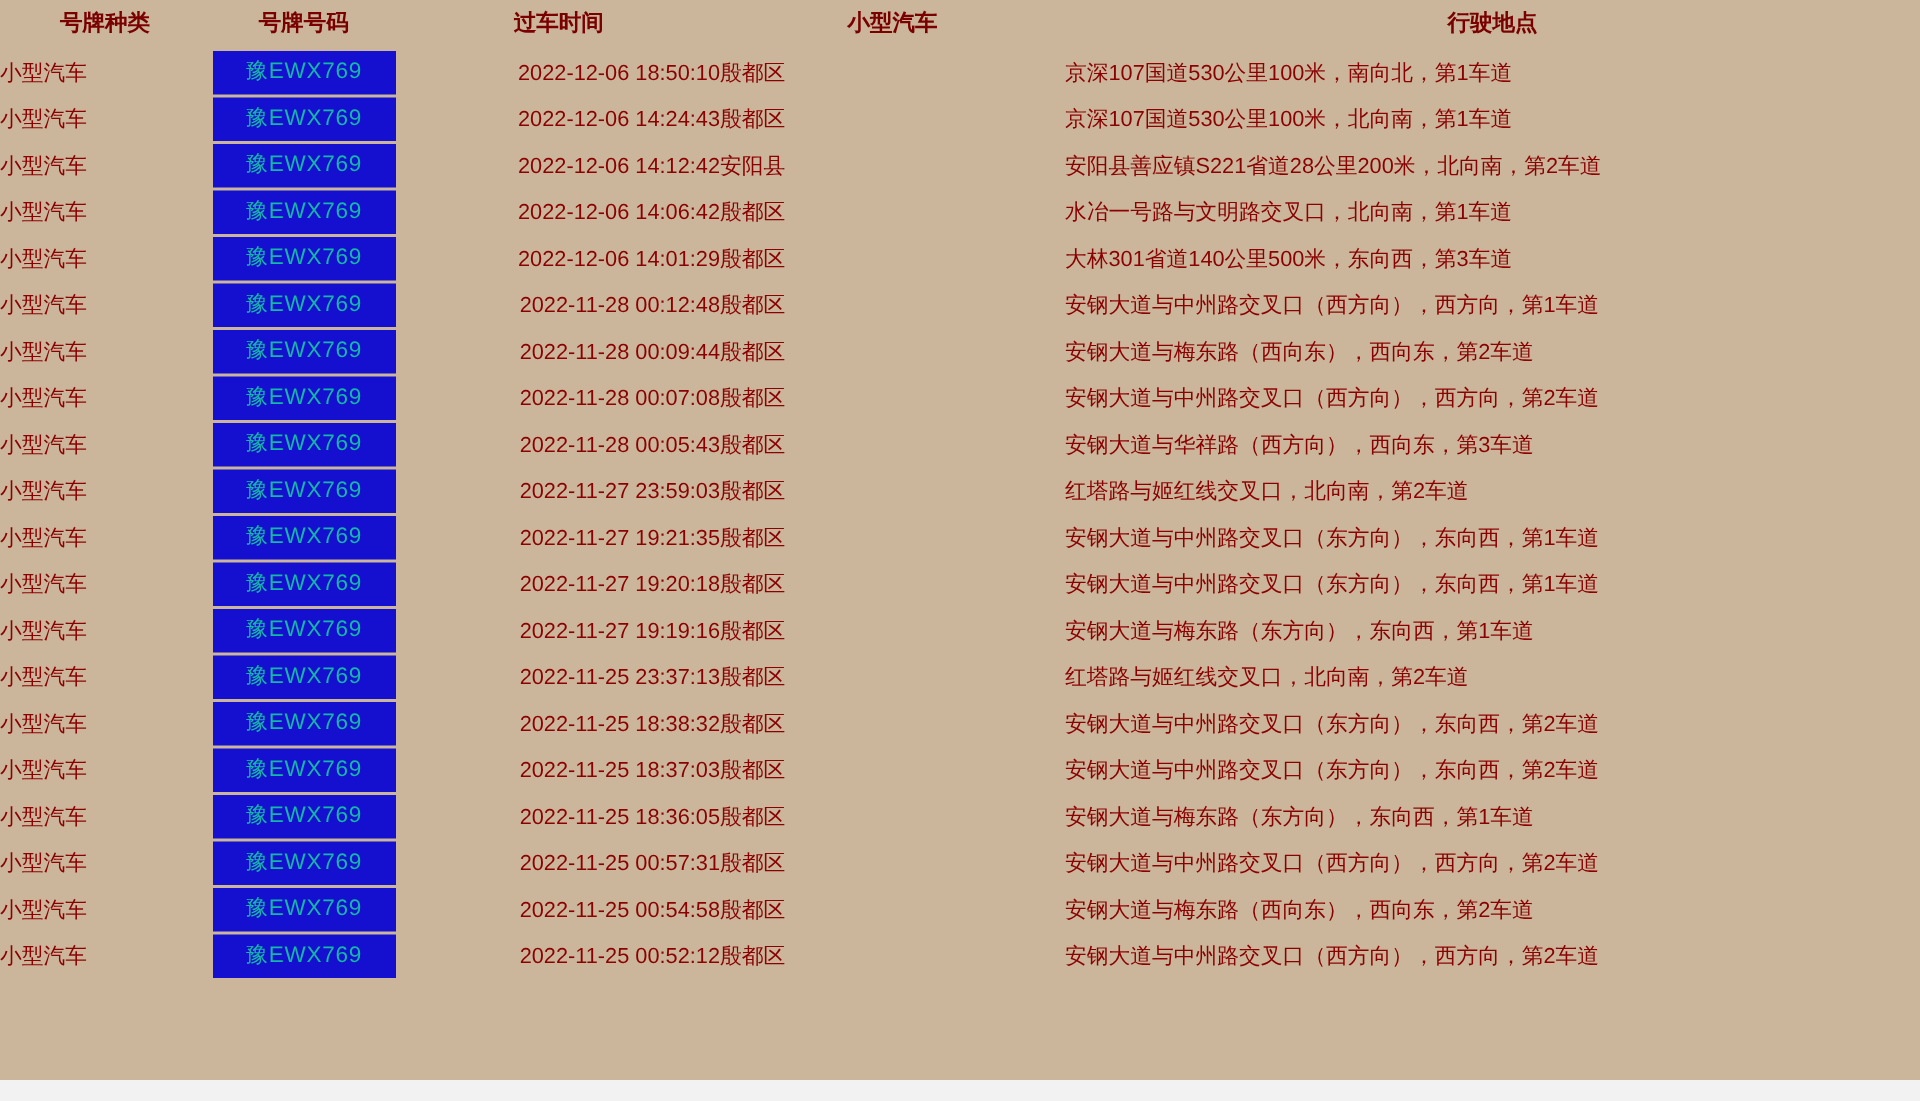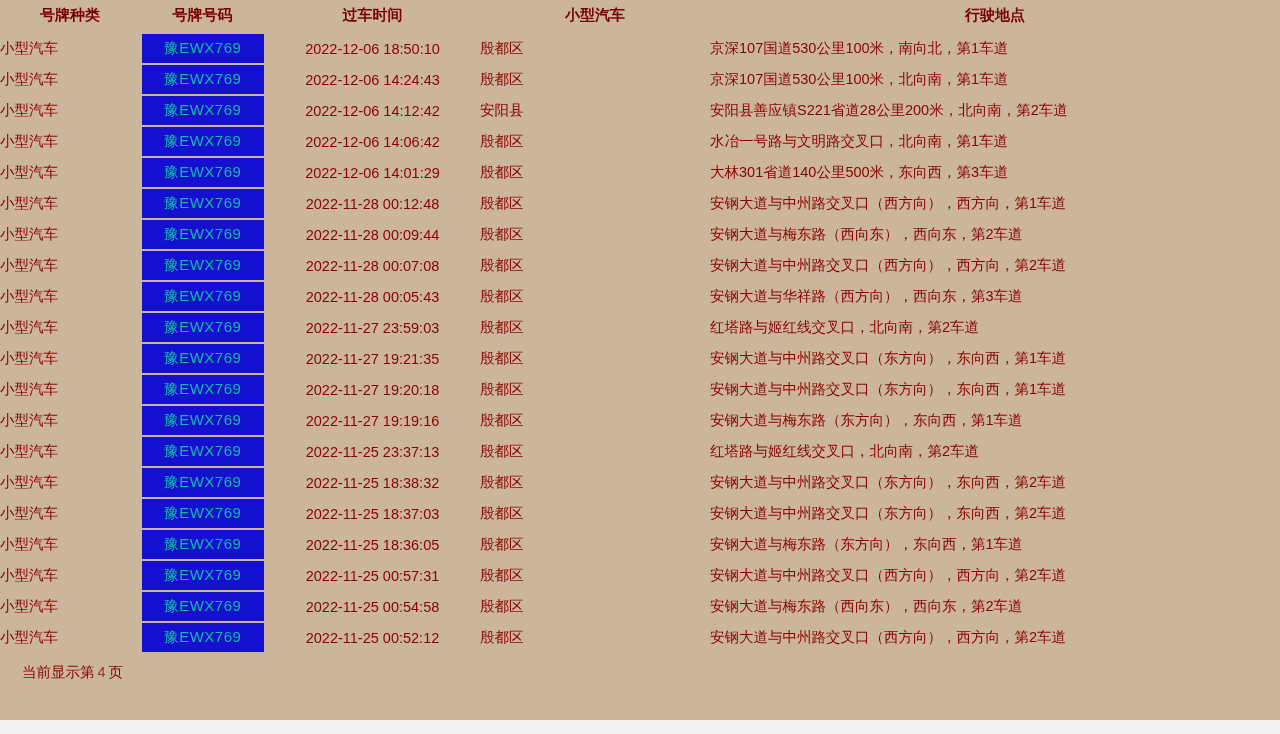--- a/index.html
+++ b/index.html
@@ -42,21 +42,21 @@
     white-space: nowrap;
   }
   col.c-type   { width: 140px; }
   col.c-plate  { width: 125px; }
   col.c-time   { width: 215px; }
   col.c-area   { width: 230px; }
   col.c-loc    { width: 570px; }
 
   td.type  { padding-left: 22px; text-align: left; }
   td.plate { text-align: center; }
-  td.time  { text-align: center; margin-left: 39px; }
+  td.time  { text-align: right; margin-left: 39px; }
   td.area  { padding-left: 20px; text-align: left; margin-left: 19px; }
   td.loc   { padding-left: 12px; text-align: left; }
 
   th.type  { text-align: center; }
   th.plate { text-align: center; }
   th.time  { text-align: center; }
   th.area  { text-align: center; }
   th.loc   { text-align: center; }
 
   .plate-box {
@@ -248,18 +248,15 @@
         <tr>
           <td class="type">小型汽车</td>
           <td class="plate"><span class="plate-box">豫EWX769</span></td>
           <td class="time">2022-11-25 00:52:12</td>
           <td class="area">殷都区</td>
           <td class="loc">安钢大道与中州路交叉口（西方向），西方向，第2车道</td>
         </tr>
       </tbody>
   </table>
 
-  <div class="footer">
-    <span>当前显示第</span><span class="pg">4</span><span>页</span>
-  </div>
 
   <div class="bottom-sliver"></div>
 </div>
 
 </body></html>

